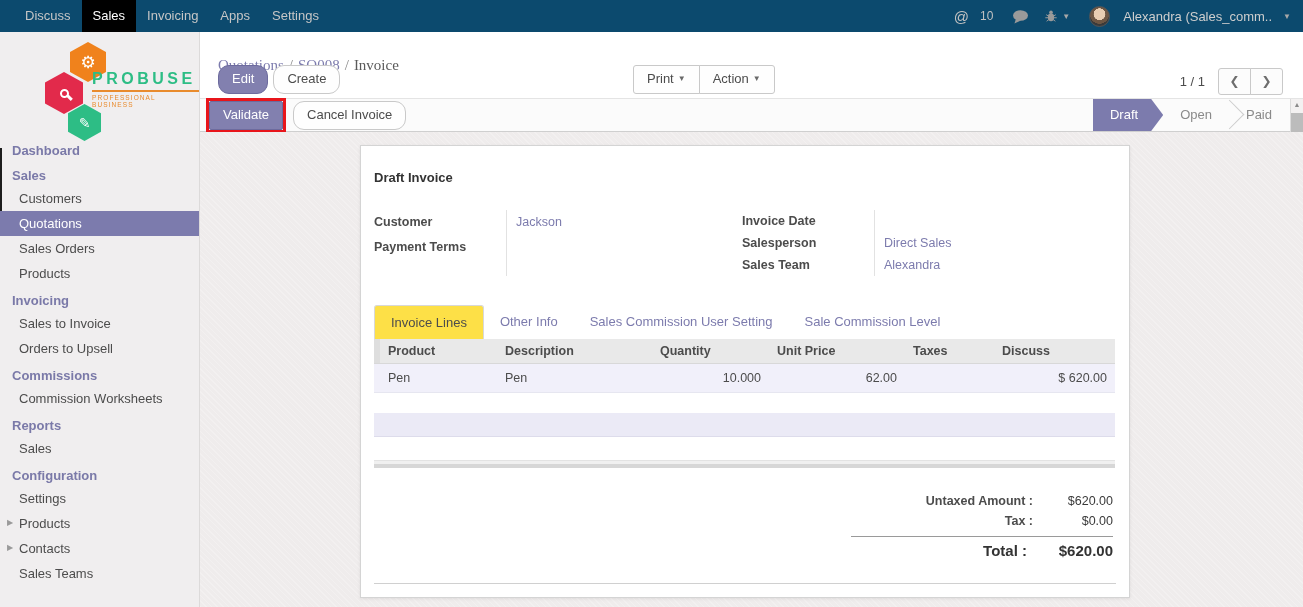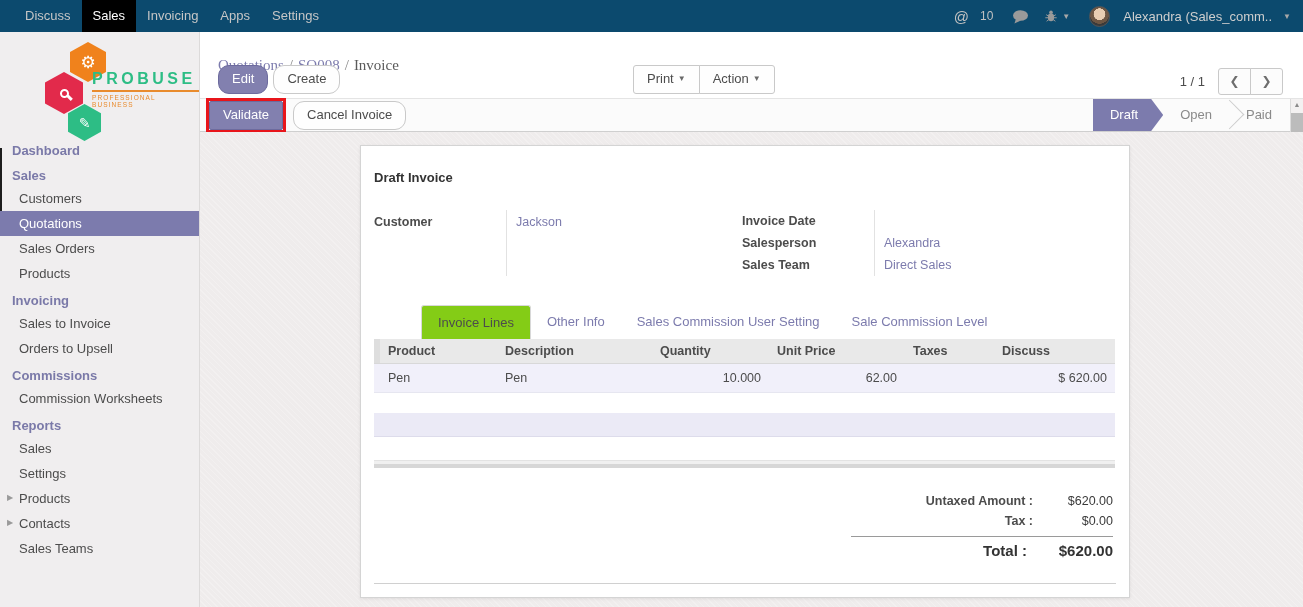--- a/index.html
+++ b/index.html
@@ -109,22 +109,22 @@
   .fg-right { flex:1; }
   .labels-col { width:132px; }
   .values-col { border-left:1px solid #e2e2e2; padding-left:9px; flex:1; }
   .f-label { font-size:12.5px; font-weight:bold; color:#4c4c4c; }
   .fg-left .f-label, .fg-left .f-value { height:25px; line-height:25px; }
   .fg-right .f-label, .fg-right .f-value { height:22px; line-height:22px; }
   .f-value { font-size:12.5px; color:#7c7bad; cursor:pointer; }
 
   .tabs { position:absolute; top:159px; left:13px; right:15px; display:flex; align-items:stretch; height:34px; }
   .tab { font-size:13px; color:#7c7bad; padding:9px 16px 0; cursor:pointer; }
-  .tab.active { background:#84cc16; border:1px solid #d8d8d8; border-bottom:none;
-                border-radius:3px 3px 0 0; color:#4c4c4c;margin-left:47px; }
+  .tab.active { background:#fde047; border:1px solid #d8d8d8; border-bottom:none;
+                border-radius:3px 3px 0 0; color:#4c4c4c; }
 
   .lines-table { position:absolute; top:193px; left:13px; width:741px; border-collapse:collapse;
                  table-layout:fixed; font-size:12.5px; }
   .lines-table th { background:#e9e9e9; color:#4c4c4c; font-weight:bold; text-align:left;
                     padding:5px 8px; border-bottom:1px solid #d8d8d8; }
   .lines-table th.handle { padding:0; background:#dedede; }
   .lines-table td { padding:7px 8px; background:#f1f0fa; color:#4c4c4c; cursor:pointer;
                     border-bottom:1px solid #e6e6f0; }
   .lines-table td.handle { padding:0; }
   .num { text-align:right; }
@@ -206,20 +206,21 @@
   <div class="side-heading">Invoicing</div>
   <div class="side-item">Sales to Invoice</div>
   <div class="side-item">Orders to Upsell</div>
 
   <div class="side-heading">Commissions</div>
   <div class="side-item">Commission Worksheets</div>
 
   <div class="side-heading">Reports</div>
   <div class="side-item">Sales</div>
 
+  <div class="side-heading">Configuration</div>
   <div class="side-item">Settings</div>
   <div class="side-item"><span class="side-chev">▶</span><span>Products</span></div>
   <div class="side-item"><span class="side-chev">▶</span><span>Contacts</span></div>
   <div class="side-item">Sales Teams</div>
 
 </div>
 
 <div class="main">
 
   <div class="toolbar-area">
@@ -264,36 +265,37 @@
 
   <div class="content">
     <div class="sheet">
 
       <div class="sheet-title">Draft Invoice</div>
 
       <div class="form-grid">
         <div class="fg-group fg-left">
           <div class="labels-col">
             <div class="f-label">Customer</div>
+            <div class="f-label">Payment Terms</div>
           </div>
           <div class="values-col">
             <div class="f-value">Jackson</div>
             <div class="f-value"></div>
           </div>
         </div>
         <div class="fg-group fg-right">
           <div class="labels-col">
             <div class="f-label">Invoice Date</div>
             <div class="f-label">Salesperson</div>
             <div class="f-label">Sales Team</div>
           </div>
           <div class="values-col">
             <div class="f-value"></div>
+            <div class="f-value">Direct Sales</div>
             <div class="f-value">Alexandra</div>
-            <div class="f-value">Direct Sales</div>
           </div>
         </div>
       </div>
 
       <div class="tabs">
         <span class="tab active">Invoice Lines</span>
         <span class="tab">Other Info</span>
         <span class="tab">Sales Commission User Setting</span>
         <span class="tab">Sale Commission Level</span>
       </div>

